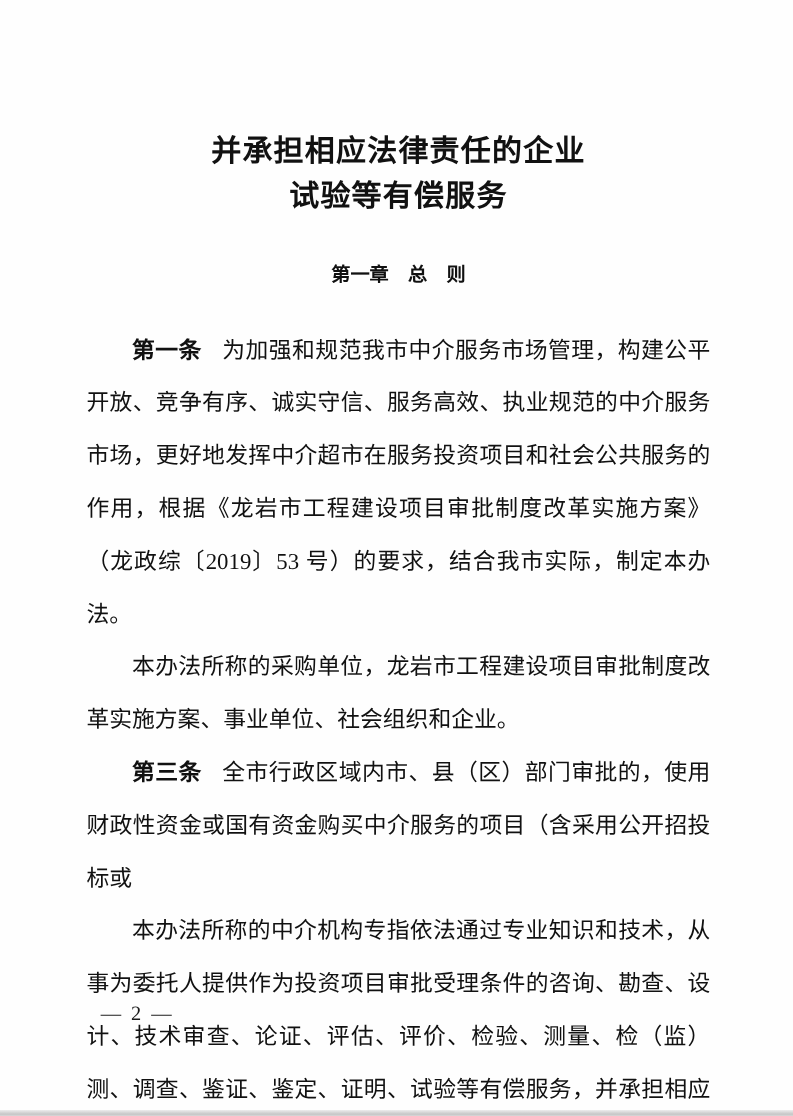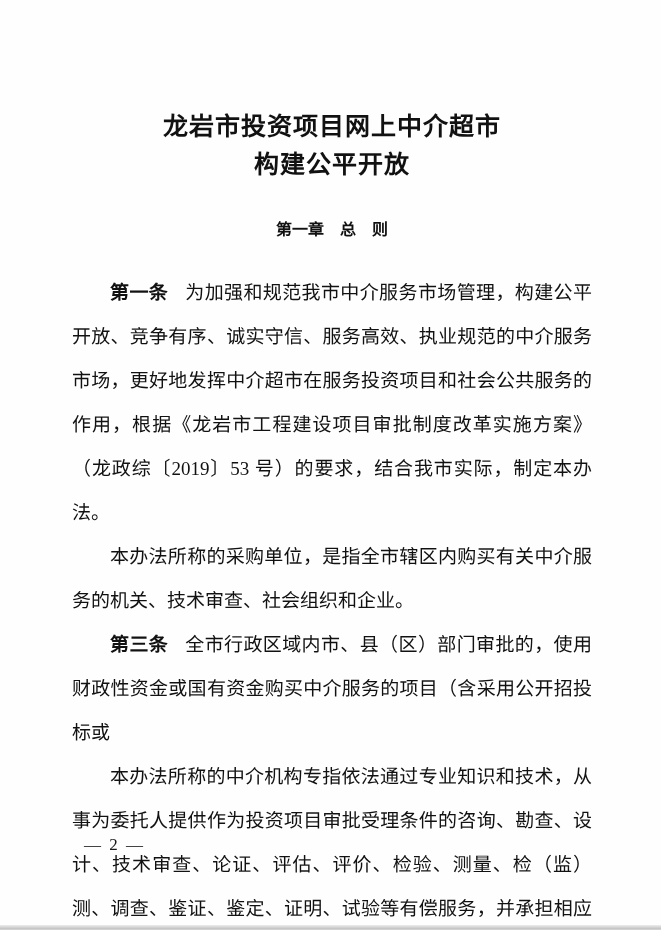--- a/index.html
+++ b/index.html
@@ -71,30 +71,30 @@
     height: 5px;
     background: linear-gradient(180deg, #ededed 0%, #c6c6c6 70%, #d8d8d8 100%);
   }
 </style>
 </head>
 <body>
 
 <div class="page">
   <div class="content">
 
-    <h1 class="doc-title"><span>龙岩市投资项目网上中介超市</span><br><span>构建公平开放</span></h1>
+    <h1 class="doc-title"><span>并承担相应法律责任的企业</span><br><span>试验等有偿服务</span></h1>
 
     <div class="chapter-heading">第一章　总　则</div>
 
     <div class="body-text">
 
       <p class="para"><span class="para-label">第一条</span><span>为加强和规范我市中介服务市场管理，构建公平开放、竞争有序、诚实守信、服务高效、执业规范的中介服务市场，更好地发挥中介超市在服务投资项目和社会公共服务的作用，根据《龙岩市工程建设项目审批制度改革实施方案》（龙政综〔2019〕53 号）的要求，结合我市实际，制定本办法。</span></p>
 
 
-      <p class="para"><span>本办法所称的采购单位，是指全市辖区内购买有关中介服务的机关、技术审查、社会组织和企业。</span></p>
+      <p class="para"><span>本办法所称的采购单位，龙岩市工程建设项目审批制度改革实施方案、事业单位、社会组织和企业。</span></p>
 
       <p class="para"><span class="para-label">第三条</span><span>全市行政区域内市、县（区）部门审批的，使用财政性资金或国有资金购买中介服务的项目（含采用公开招投标或</span></p>
 
       <p class="para"><span>本办法所称的中介机构专指依法通过专业知识和技术，从事为委托人提供作为投资项目审批受理条件的咨询、勘查、设计、技术审查、论证、评估、评价、检验、测量、检（监）测、调查、鉴证、鉴定、证明、试验等有偿服务，并承担相应法律责任的企业、事业单位或其他社会组织。</span></p>
 
     </div>
   </div>
 
   <div class="page-number">— 2 —</div>
 

